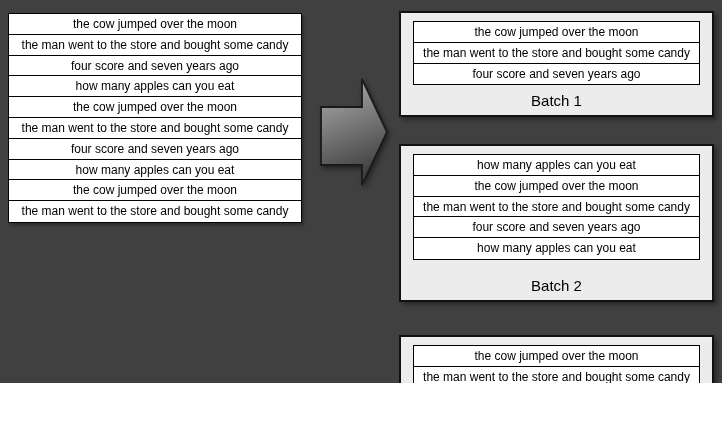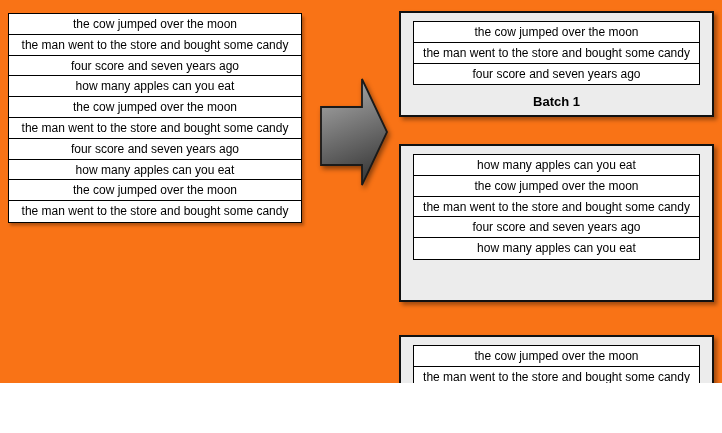--- a/index.html
+++ b/index.html
@@ -2,21 +2,21 @@
 <html><head>
 <meta charset="utf-8">
 <style>
   * { margin: 0; padding: 0; box-sizing: border-box; }
   body { background: #ffffff; font-family: "Liberation Sans", sans-serif; }
 
   .canvas {
     position: relative;
     width: 722px;
     height: 383px;
-    background: #f97316;
+    background: #404040;
     overflow: hidden;
   }
 
   
   .sheet {
     position: absolute;
     left: 8px;
     top: 13px;
     width: 294px;
     background: #ffffff;
@@ -62,22 +62,22 @@
   .batch-1 { top: 11px;  height: 106px; }
   .batch-2 { top: 144px; height: 158px; }
   .batch-3 { top: 335px; height: 86px;  }
 
   .batch-table {
     border: 1.5px solid #000000;
     background: #ffffff;
   }
   .batch-label {
     text-align: center;
-    font-weight: bold;
-    font-size: 13px;
+    font-weight: normal;
+    font-size: 15px;
     color: #000000;
     padding-top: 5px;
   }
 </style>
 </head>
 <body>
 
 <div class="canvas">
 
   <div class="sheet">
@@ -115,20 +115,21 @@
   </div>
 
   <div class="batch batch-2">
     <div class="batch-table">
       <div class="cell">how many apples can you eat</div>
       <div class="cell">the cow jumped over the moon</div>
       <div class="cell">the man went to the store and bought some candy</div>
       <div class="cell">four score and seven years ago</div>
       <div class="cell">how many apples can you eat</div>
     </div>
+    <div class="batch-label">Batch 2</div>
   </div>
 
   <div class="batch batch-3">
     <div class="batch-table">
       <div class="cell">the cow jumped over the moon</div>
       <div class="cell">the man went to the store and bought some candy</div>
     </div>
   </div>
 
 </div>

